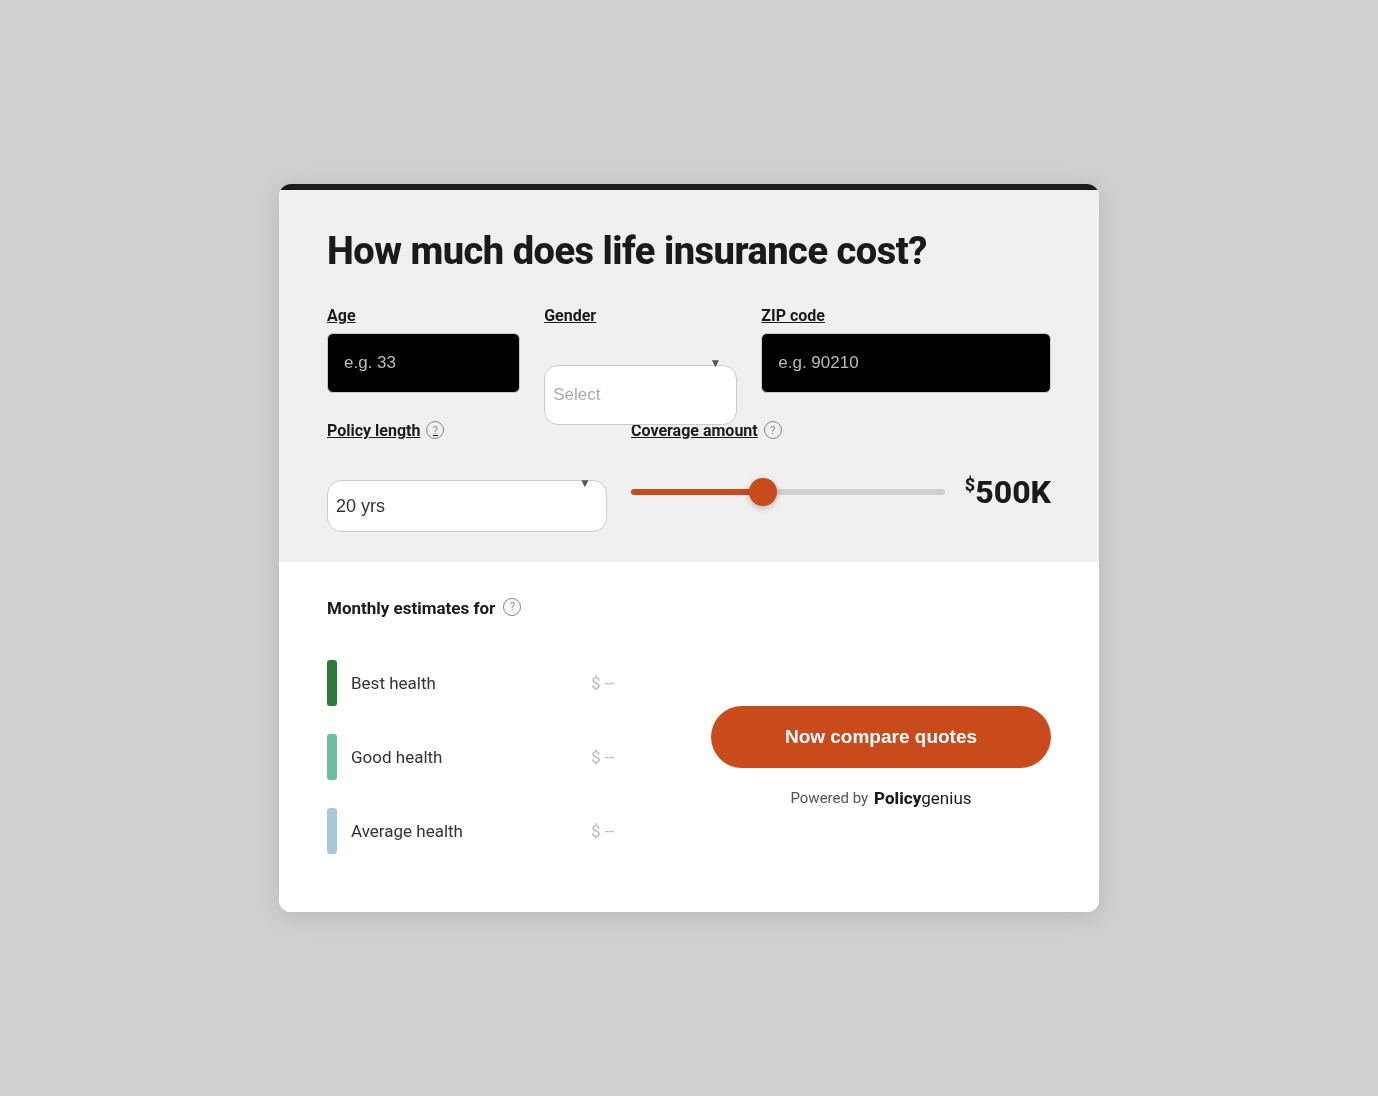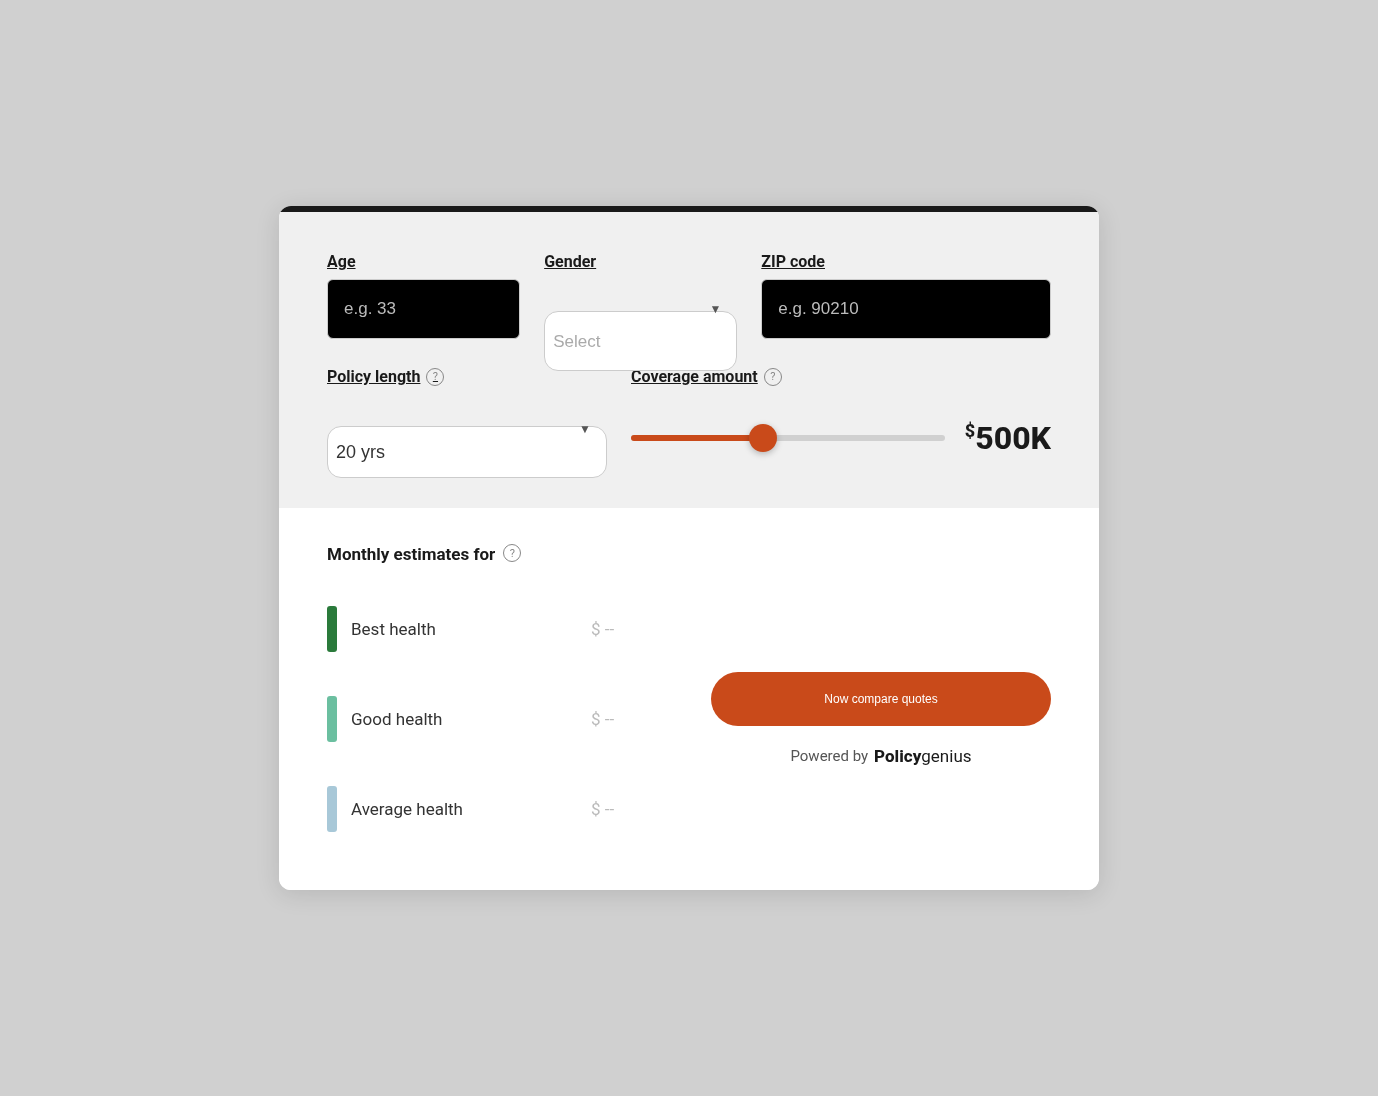--- a/index.html
+++ b/index.html
@@ -240,21 +240,21 @@
 
     .estimates-content {
       display: flex;
       gap: 0;
     }
 
     .health-items {
       flex: 1;
       display: flex;
       flex-direction: column;
-      gap: 16px;
+      gap: 0;
     }
 
     .health-row {
       display: flex;
       align-items: center;
       gap: 14px;
       padding: 14px 0;
     }
 
     .health-indicator {
@@ -288,22 +288,22 @@
       padding-left: 40px;
       gap: 20px;
     }
 
     .compare-btn {
       background: #c94a1a;
       color: #fff;
       border: none;
       border-radius: 50px;
       padding: 20px 40px;
-      font-size: 12px;
-      font-weight: 400;
+      font-size: 19px;
+      font-weight: 700;
       cursor: pointer;
       white-space: nowrap;
       width: 340px;
       text-align: center;
     }
 
     .powered-by {
       font-size: 15px;
       color: #555;
       display: flex;
@@ -321,20 +321,21 @@
       margin-top: 32px;
     }
   </style>
 </head>
 <body>
 
 <div class="widget-container">
   <div class="top-bar"></div>
 
   <div class="form-section">
+    <h1 class="main-title">How much does life insurance cost?</h1>
 
     <div class="fields-row">
 
       <div class="field-group age-field">
         <label class="field-label">Age</label>
         <input class="field-input" type="text" placeholder="e.g. 33" style="">
       </div>
 
       <div class="field-group gender-field">
         <label class="field-label">Gender</label>

